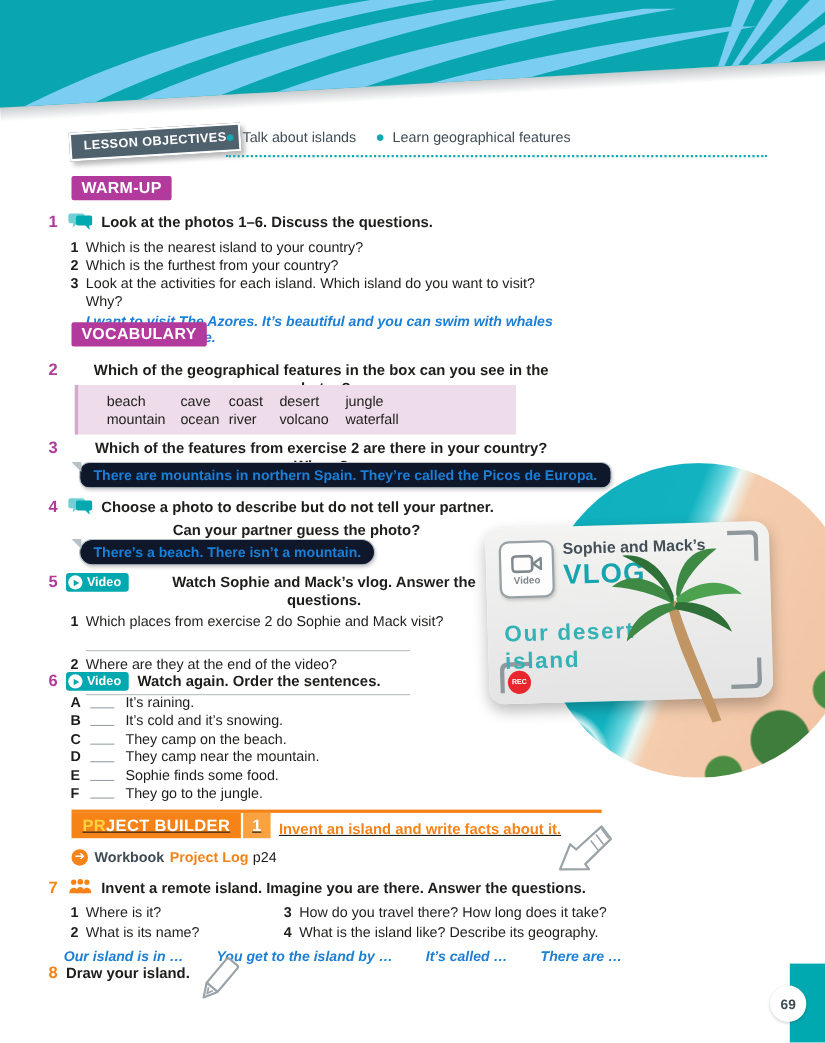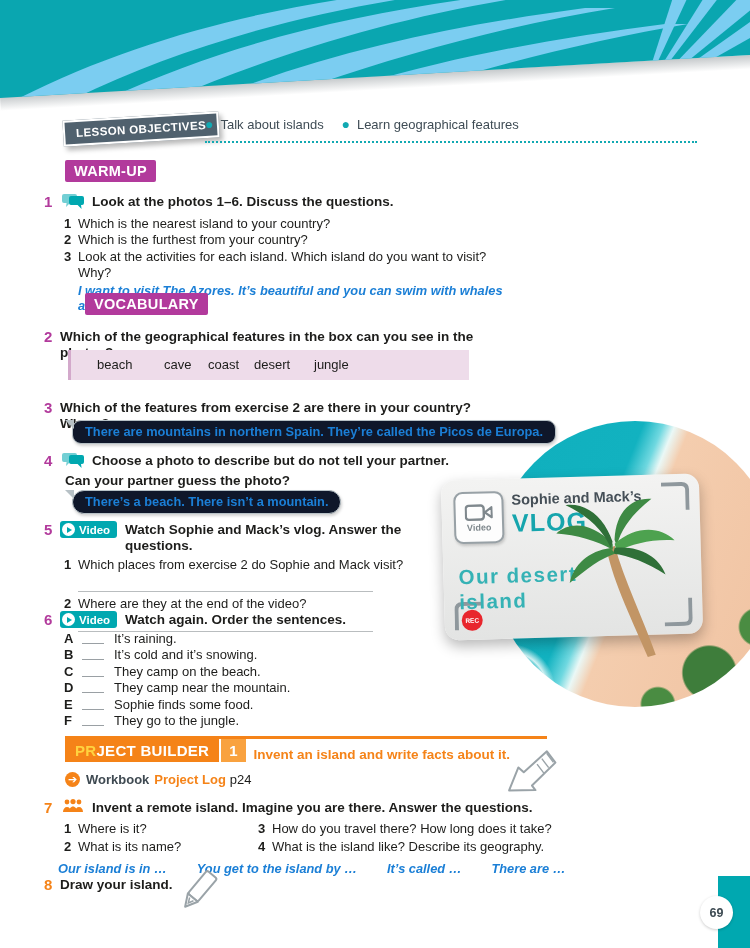--- a/index.html
+++ b/index.html
@@ -24,21 +24,21 @@
 
   
   .sec-head{position:absolute;left:65px;background:#b23a9c;color:#fff;font-weight:bold;
       font-size:14.5px;letter-spacing:.3px;padding:3px 9px;border-radius:2px;}
 
   
   .ex{position:absolute;left:44px;}
   .ex-head{display:flex;align-items:flex-start;}
   .ex-num{font-weight:bold;font-size:15px;width:16px;flex:0 0 16px;}
   .magenta{color:#b23a9c;} .orange-num{color:#f58318;}
-  .ex-title{font-weight:bold;font-size:13.5px;color:#1d1d1b;line-height:16px;padding-top:1px;}
+  .ex-title{font-weight:bold;font-size:13.5px;color:#1d1d1b;line-height:16px;padding-top:1px;text-align:center;}
   .icon-gap{margin:0 8px 0 2px;flex:0 0 auto;}
   .sub{font-size:13px;line-height:16.4px;display:flex;}
   .sub .n{font-weight:bold;width:14px;flex:0 0 14px;}
   .subs{margin:3px 0 0 20px;}
   .hand{color:#1b7fd6;font-style:italic;font-weight:bold;font-size:12.8px;}
 
   
   .wordbox{position:absolute;left:68px;top:350px;width:372px;background:#eedcea;
       border-left:3px solid #d3a9cb;padding:7px 0 7px 26px;font-size:13px;line-height:15.5px;}
   .wordbox .row{display:grid;grid-template-columns:67px 44px 46px 60px auto;}
@@ -58,21 +58,21 @@
       border-left:5px solid #00a8b0;border-top:3px solid transparent;border-bottom:3px solid transparent;}
 
   .ansline{border-bottom:1px solid #b9bdbf;width:295px;height:1px;}
 
   .order-item{display:flex;font-size:13px;line-height:16.4px;}
   .order-item .letter{font-weight:bold;width:18px;flex:0 0 18px;}
   .order-item .blank{width:22px;border-bottom:1px solid #9aa0a4;height:12px;margin-right:10px;flex:0 0 22px;}
 
   
   .pb-rule{position:absolute;left:65px;top:736px;width:482px;border-top:3px solid #f58318;}
-  .pb-row{position:absolute;left:65px;top:739px;display:flex;align-items:center;}
+  .pb-row{position:absolute;left:65px;top:739px;display:flex;align-items:flex-start;text-decoration:underline;}
   .pb-banner{background:#f58318;color:#fff;font-weight:bold;font-size:15px;letter-spacing:.3px;padding:3px 10px;}
   .pb-banner .pb-o{color:#ffd23f;}
   .pb-numbox{background:#f9a23f;color:#fff;font-weight:bold;font-size:15px;padding:3px 8px;margin-left:2px;}
   .pb-sub{color:#f58318;font-weight:bold;font-size:13.5px;margin:7px 0 0 8px;}
   .wb-row{position:absolute;left:65px;top:772px;display:flex;align-items:center;font-size:13px;}
   .wb-icon{width:15px;height:15px;border-radius:50%;background:#f58318;color:#fff;font-size:11px;
       line-height:15px;text-align:center;margin-right:6px;}
   .wb-label{font-weight:bold;color:#3f4a52;margin-right:5px;}
   .wb-high{font-weight:bold;color:#f58318;margin-right:4px;}
 
@@ -165,35 +165,42 @@
           <span>Which is the furthest from your country?</span>
         </div>
       <div class="sub">
           <span class="n">3</span>
           <span>Look at the activities for each island. Which island do you want to visit? Why?</span>
         </div>
       <div class="hand" style="margin-left:14px;margin-top:1px;">I want to visit The Azores. It’s beautiful and you can swim with whales and dolphins there.</div>
     </div>
   </div>
 
-  <div class="sec-head" style="top:293px;margin-left:20px;">VOCABULARY</div>
+  <div class="sec-head" style="top:293px;">VOCABULARY</div>
 
   <div class="ex" style="top:328px;width:480px;">
     <div class="ex-head">
       <span class="ex-num magenta">2</span>
       <span class="ex-title">Which of the geographical features in the box can you see in the photos?</span>
     </div>
   </div>
   <div class="wordbox">
     <div class="row">
       <span>beach</span>
       <span>cave</span>
       <span>coast</span>
       <span>desert</span>
       <span>jungle</span>
+    </div>
+    <div class="row">
+      <span>mountain</span>
+      <span>ocean</span>
+      <span>river</span>
+      <span>volcano</span>
+      <span>waterfall</span>
     </div>
   </div>
 
   <div class="ex" style="top:399px;width:480px;">
     <div class="ex-head">
       <span class="ex-num magenta">3</span>
       <span class="ex-title">Which of the features from exercise 2 are there in your country? Where?</span>
     </div>
   </div>
   <div class="bubble" style="left:72px;top:420px;">There are mountains in northern Spain. They’re called the Picos de Europa.</div>

